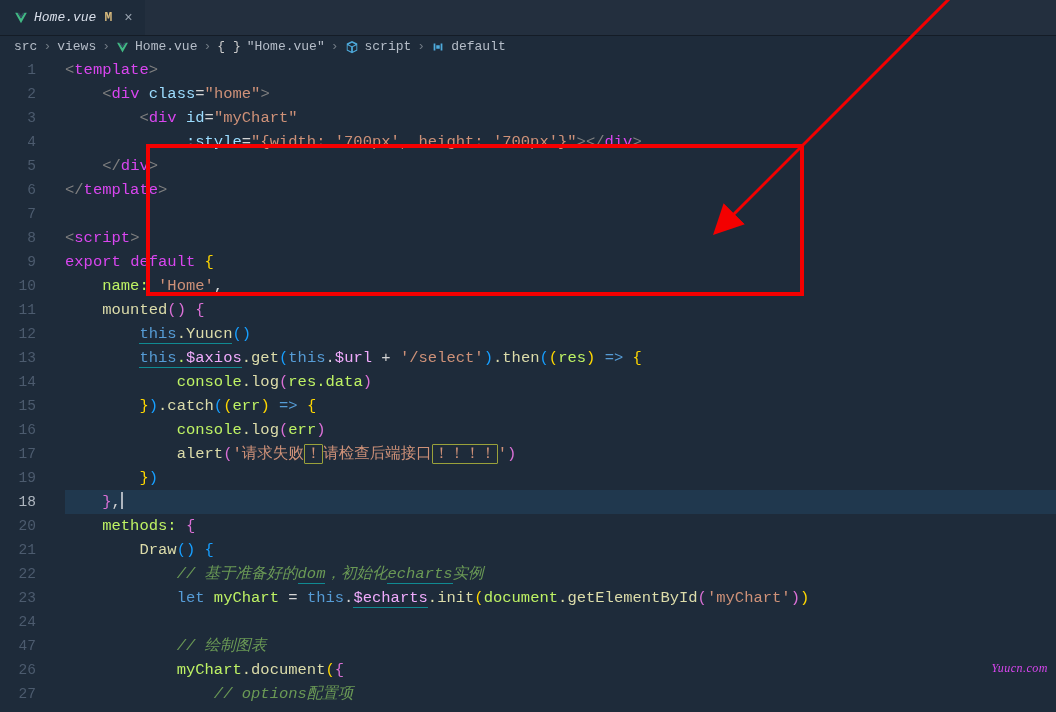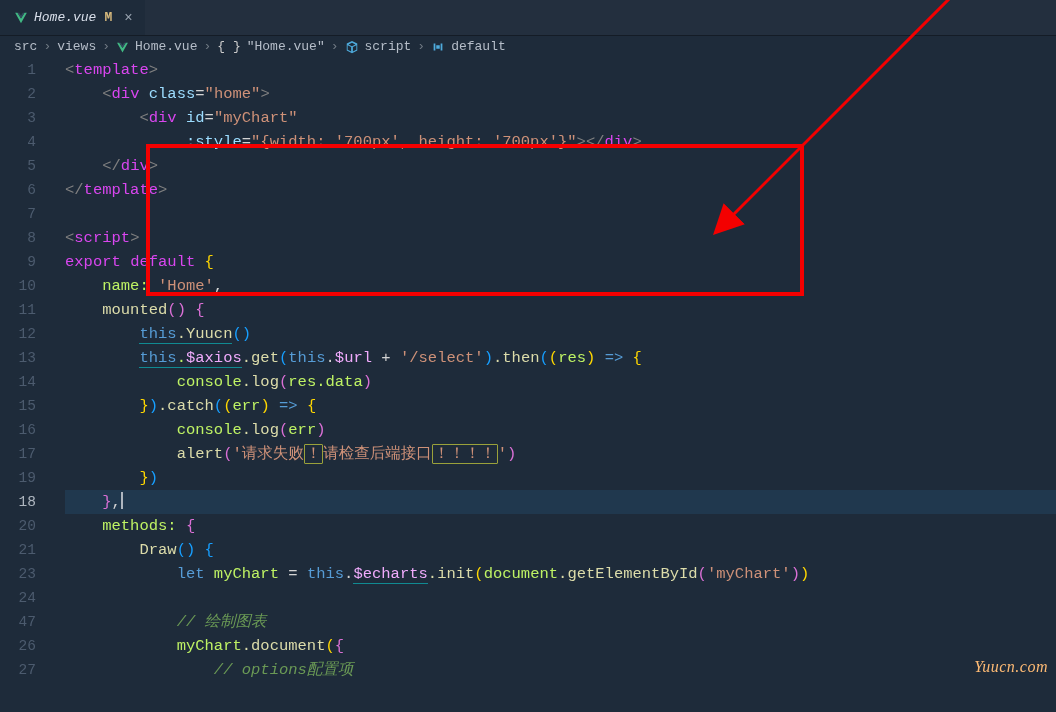--- a/index.html
+++ b/index.html
@@ -39,21 +39,21 @@
 .varc { color:#f0abfc; }
 .cmt { color:#6a9955; font-style:italic; }
 .this { color:#569cd6; }
 
 .hl-cyan { border-bottom:1px solid rgba(0,255,255,.45); }
 .hl-box { border:1px solid #9aa13a; padding:0 1px; border-radius:1px; display:inline-block; line-height:18px;}
 
 .redbox { position:absolute; border:4px solid #f40000; left:146px; top:86px; width:658px; height:152px; pointer-events:none; }
 .arrow { position:absolute; pointer-events:none; }
 
-.watermark { position:absolute; right:8px; bottom:36px; color:#fdba74; font-size:16px; font-style:italic; font-family:'Comic Sans MS','Segoe Script',cursive; letter-spacing:.5px; }
+.watermark { position:absolute; right:8px; bottom:36px; color:#d946ef; font-size:12px; font-style:italic; font-family:'Comic Sans MS','Segoe Script',cursive; letter-spacing:.5px; }
 .cursor-caret{display:inline-block;width:2px;height:17px;background:#aeb6bf;vertical-align:middle;margin-bottom:3px;}
 </style>
 </head>
 <body>
 
 <div class="tabs">
   <div class="tab">
     <span class="vue-logo">
       <svg viewBox="0 0 24 24" width="14" height="14">
           <path fill="#41b883" d="M2 3h4l6 10L18 3h4L12 21z"></path>
@@ -191,20 +191,25 @@
       <div class="ln">20</div>
       <div class="gutter-bar"></div>
       <div class="codeline">    <span class="id">methods:</span> <span class="par2">{</span></div>
     </div>
 <div class="row">
       <div class="ln">21</div>
       <div class="gutter-bar"></div>
       <div class="codeline">        <span class="fn">Draw</span><span class="par3">()</span> <span class="par3">{</span></div>
     </div>
 <div class="row">
+      <div class="ln">22</div>
+      <div class="gutter-bar"></div>
+      <div class="codeline">            <span class="cmt">// 基于准备好的</span><span class="cmt hl-cyan">dom</span><span class="cmt">，初始化</span><span class="cmt hl-cyan">echarts</span><span class="cmt">实例</span></div>
+    </div>
+<div class="row">
       <div class="ln">23</div>
       <div class="gutter-bar"></div>
       <div class="codeline">            <span class="kw">let</span> <span class="id">myChart</span><span class="pun"> = </span><span class="this">this</span><span class="pun">.</span><span class="varc hl-cyan">$echarts</span><span class="fn">.init</span><span class="par">(</span><span class="id">document</span><span class="fn">.getElementById</span><span class="par2">(</span><span class="str">'myChart'</span><span class="par2">)</span><span class="par">)</span></div>
     </div>
 <div class="row">
       <div class="ln">24</div>
       <div class="gutter-bar" style="background:transparent"></div>
       <div class="codeline"></div>
     </div>
 <div class="row">

